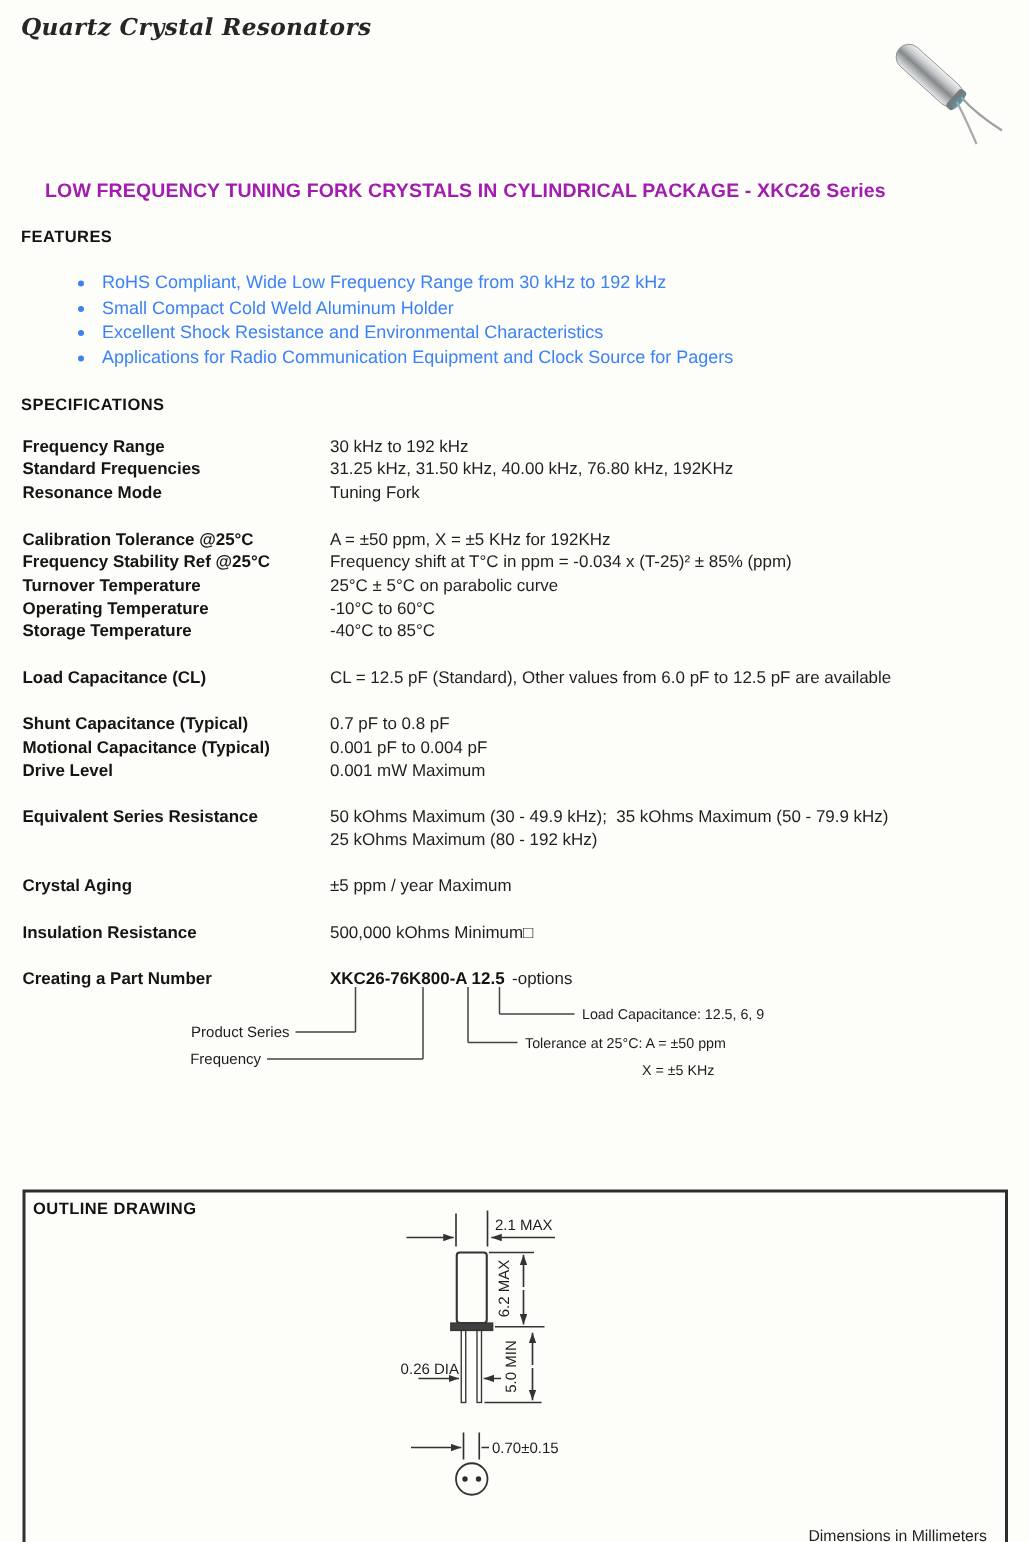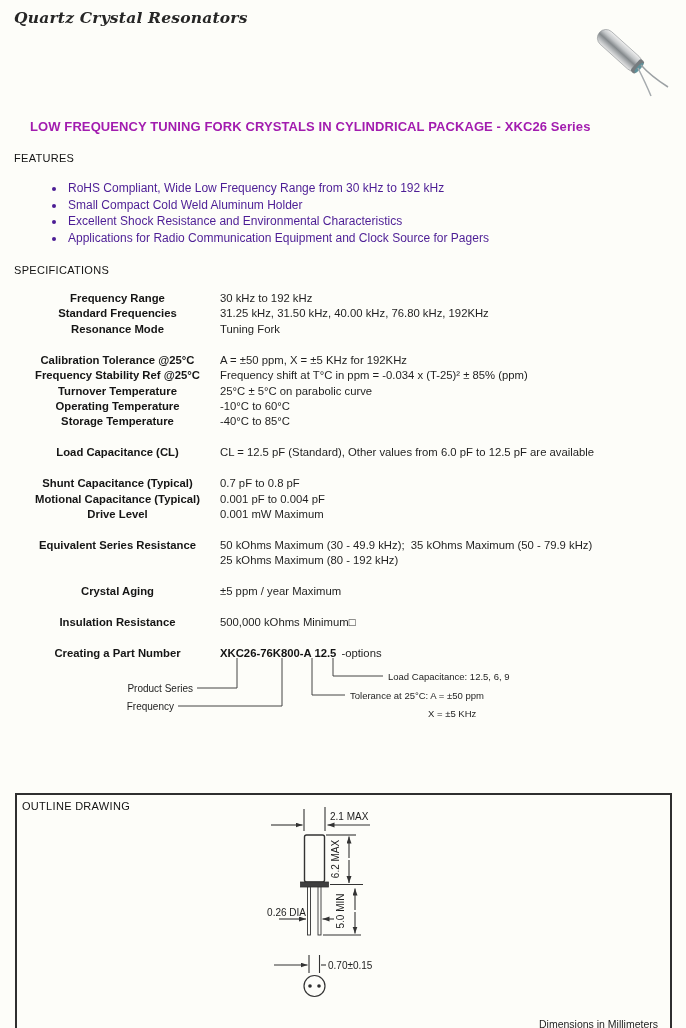--- a/index.html
+++ b/index.html
@@ -12,32 +12,32 @@
   #brand{
     left:14px;top:8px;
     font-family:"DejaVu Serif",serif;font-style:italic;font-weight:bold;
     font-size:15.5px;color:#262626;letter-spacing:.2px;
   }
   #photo{left:585px;top:22px;}
   #doc-title{
     left:30px;top:119px;font-weight:bold;font-size:13px;color:#a21caf;
     white-space:nowrap;letter-spacing:.1px;
   }
-  .sec-heading{font-weight:normal;font-size:11px;color:#131313;letter-spacing:.3px;}
+  .sec-heading{font-weight:bold;font-size:11px;color:#131313;letter-spacing:.3px;}
   #features-h{left:14px;top:152px;}
   #features-list{
     left:36px;top:180px;margin:0;padding:0 0 0 30px;
-    font-size:12px;line-height:16.5px;color:#4c1d95;
+    font-size:12px;line-height:16.5px;color:#3b82f6;
   }
   #features-list li{padding-left:2px;}
   #specs-h{left:14px;top:264px;}
   #specs{left:15px;top:291px;width:660px;font-size:11.3px;line-height:15.4px;}
   .spec-group{margin-bottom:15.5px;}
   .spec-row{display:flex;align-items:flex-start;}
-  .spec-label{flex:0 0 205px;font-weight:bold;color:#151515;text-align:center;}
+  .spec-label{flex:0 0 205px;font-weight:bold;color:#151515;}
   .spec-value{white-space:pre-wrap;color:#1f1f1f;}
   .pn-bold{font-weight:bold;color:#131313;}
   .pn-suffix{margin-left:5px;}
   #pn-svg{left:100px;top:656px;}
   #outline-h{left:22px;top:800px;}
   #outline-box{
     left:15px;top:793px;width:657px;height:260px;box-sizing:border-box;
     border:2px solid #2f2f2f;border-bottom-width:4px;background:transparent;
   }
   #outline-svg{position:absolute;left:0;top:0;}

